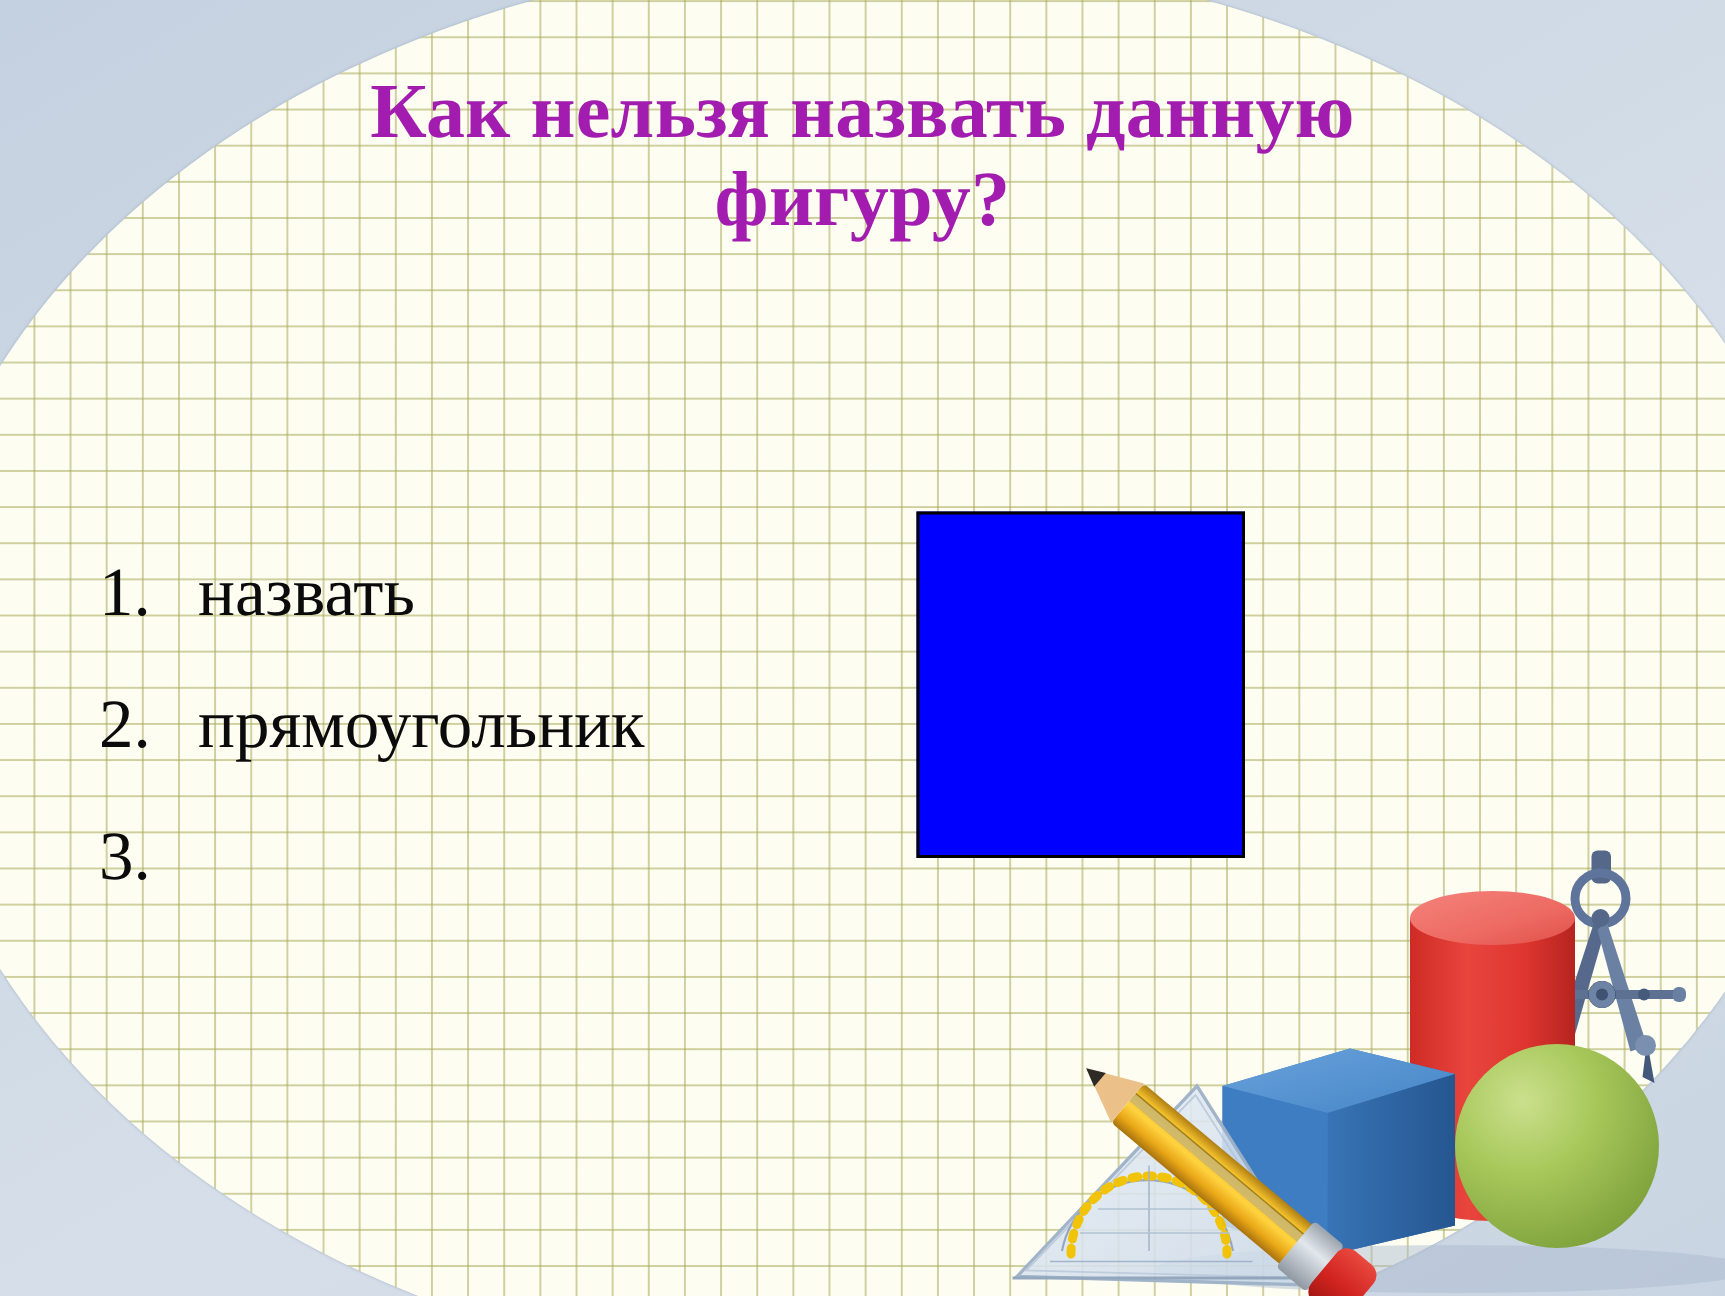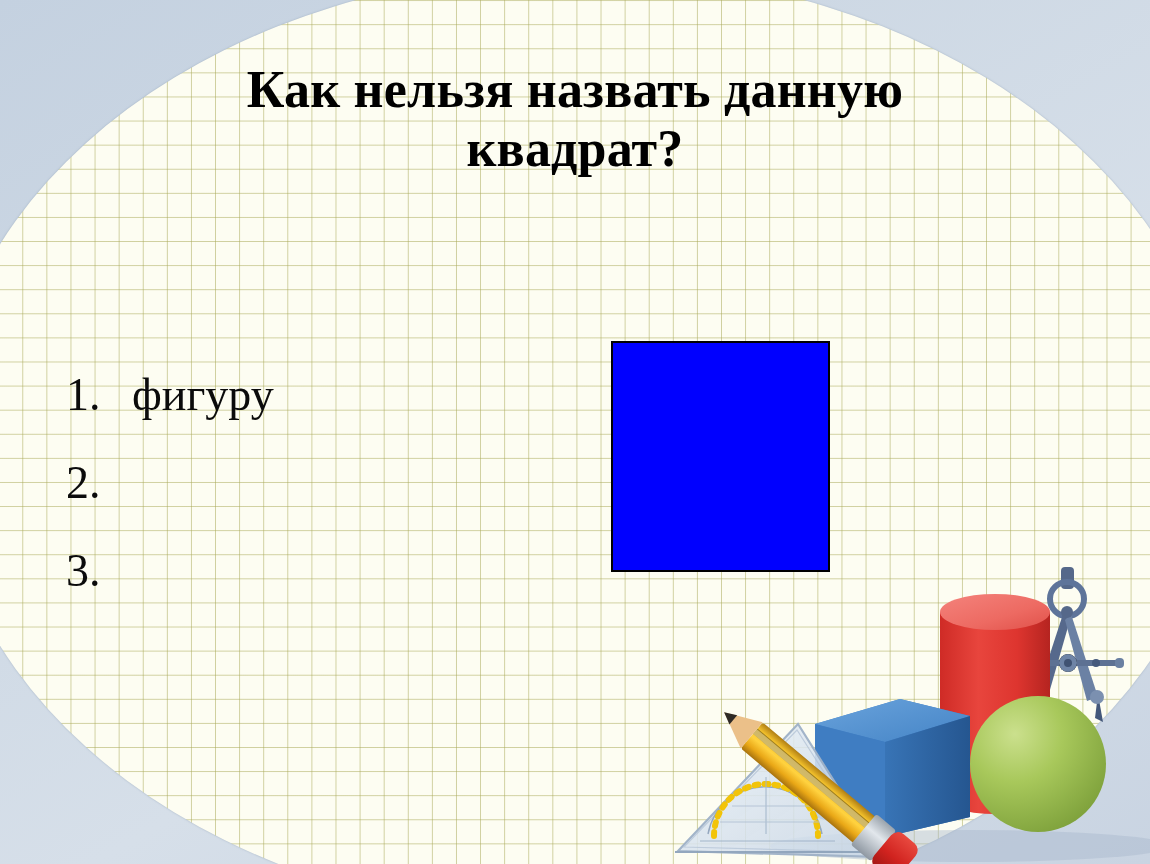--- a/index.html
+++ b/index.html
@@ -37,27 +37,27 @@
       linear-gradient(to bottom, rgba(170,170,90,0.55) 1.4px, transparent 1.4px);
     background-size: 24.1px 24.1px;
     background-position: 10px 6px;
     box-shadow: 0 0 2px rgba(120,140,165,0.55);
   }
 
   
   .title {
     position: absolute;
     left: 120px;
-    top: 60px;
+    top: 45px;
     width: 910px;
     text-align: center;
     font-size: 52px;
     line-height: 1.14;
     font-weight: bold;
-    color: #000000;
+    color: #a21caf;
     letter-spacing: 0.2px;
     z-index: 6;
   }
 
   
   .answers {
     position: absolute;
     left: 66px;
     top: 368px;
     z-index: 6;
@@ -104,30 +104,31 @@
 <body>
 
 <div id="slide">
 
   <div class="frame-bg"></div>
 
   <div class="paper"></div>
 
   <div class="title">
     <div>Как нельзя назвать данную</div>
-    <div>квадрат?</div>
+    <div>фигуру?</div>
   </div>
 
   <div class="answers">
     <div class="answer-row">
       <span class="answer-num">1.</span>
-      <span class="answer-text">фигуру</span>
+      <span class="answer-text">назвать</span>
     </div>
     <div class="answer-row">
       <span class="answer-num">2.</span>
+      <span class="answer-text">прямоугольник</span>
     </div>
     <div class="answer-row">
       <span class="answer-num">3.</span>
     </div>
   </div>
 
   <div class="figure-square"></div>
 
   <div class="illustration">
     <svg viewBox="0 0 480 300" xmlns="http://www.w3.org/2000/svg">

